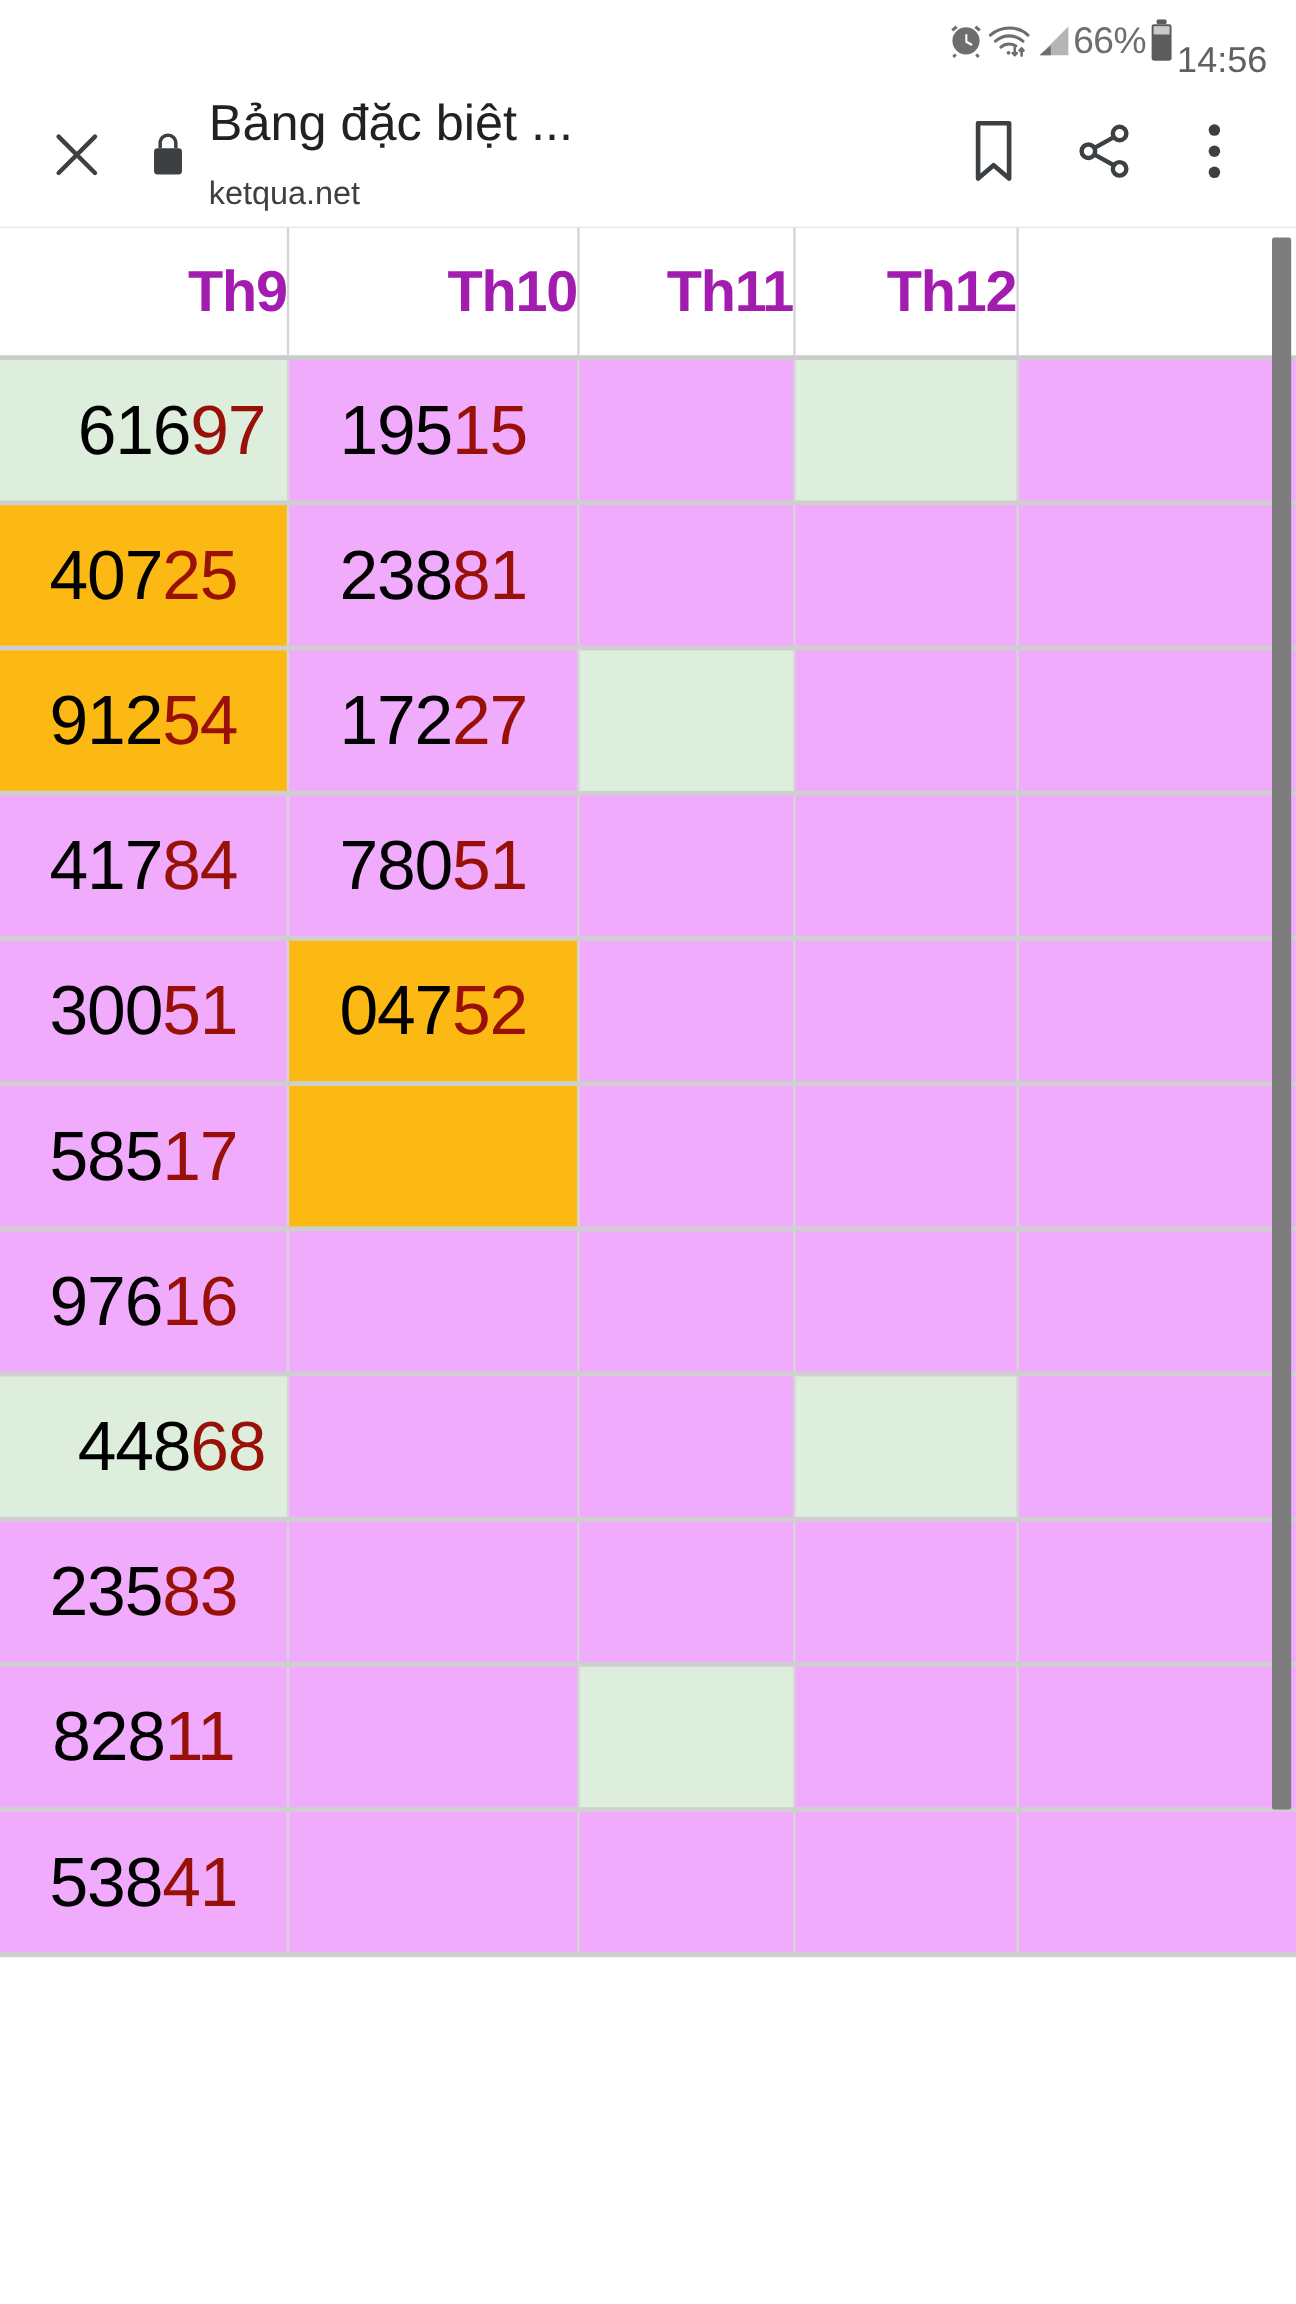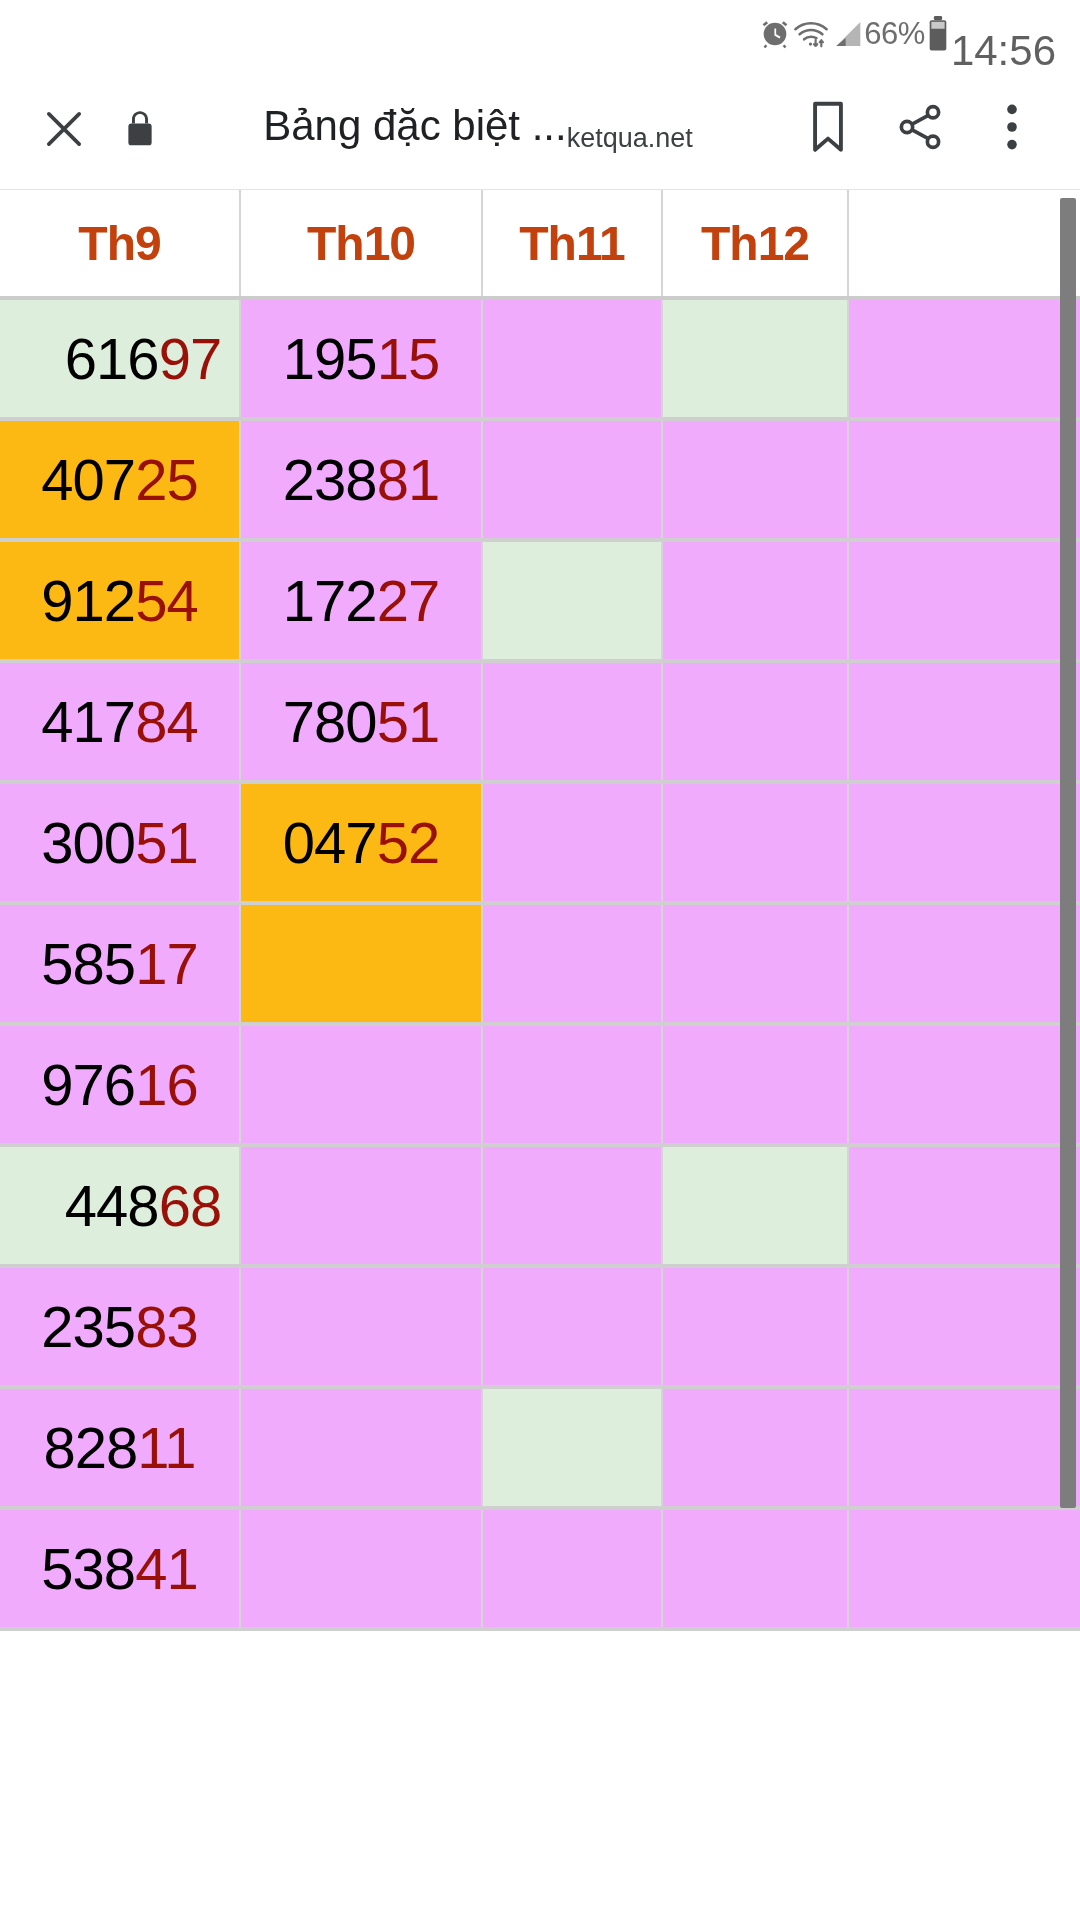--- a/index.html
+++ b/index.html
@@ -19,21 +19,21 @@
     justify-content: flex-end;
     padding: 0 24px 0 0;
   }
   .sb-icon { display: flex; align-items: center; justify-content: center; }
   .sb-text {
     font-size: 31px;
     color: #6e6e6e;
     font-weight: 400;
     letter-spacing: -0.5px;
   }
-  #sb-clock { font-size: 42px; color: #606060; letter-spacing: 0px; margin-top: 34px; }
+  #sb-clock { font-size: 30px; color: #606060; letter-spacing: 0px; margin-top: 34px; }
 
   
   #browser-bar {
     height: 122px;
     background: #ffffff;
     display: flex;
     align-items: center;
     padding: 0 22px;
     border-bottom: 1px solid #e4e4e4;
   }
@@ -45,20 +45,21 @@
   #lock-wrap {
     width: 56px;
     display: flex; align-items: center; justify-content: center;
     flex: 0 0 auto;
     margin-left: 6px;
   }
   #title-block {
     flex: 1 1 auto;
     min-width: 0;
     display: flex;
+    flex-direction: column;
     justify-content: center;
     padding-left: 6px;
     margin-top: 2px;
   }
   #page-title {
     font-size: 42px;
     color: #202124;
     line-height: 1.08;
     white-space: nowrap;
     overflow: hidden;
@@ -93,23 +94,23 @@
     background: #ffffff;
   }
   table#lottery-table col.c0 { width: 240px; }
   table#lottery-table col.c1 { width: 242px; }
   table#lottery-table col.c2 { width: 180px; }
   table#lottery-table col.c3 { width: 186px; }
   table#lottery-table col.c4 { width: 312px; }
 
   #lottery-table th {
     height: 108px;
-    text-align: center;
+    text-align: right;
     vertical-align: middle;
-    color: #c2410c;
+    color: #a21caf;
     font-size: 48px;
     font-weight: bold;
     border-right: 2px solid #d5d5d5;
     border-bottom: 4px solid #cccccc;
     background: #ffffff;
     padding: 0;
     letter-spacing: -1px;
   }
   #lottery-table td {
     height: 121px;

